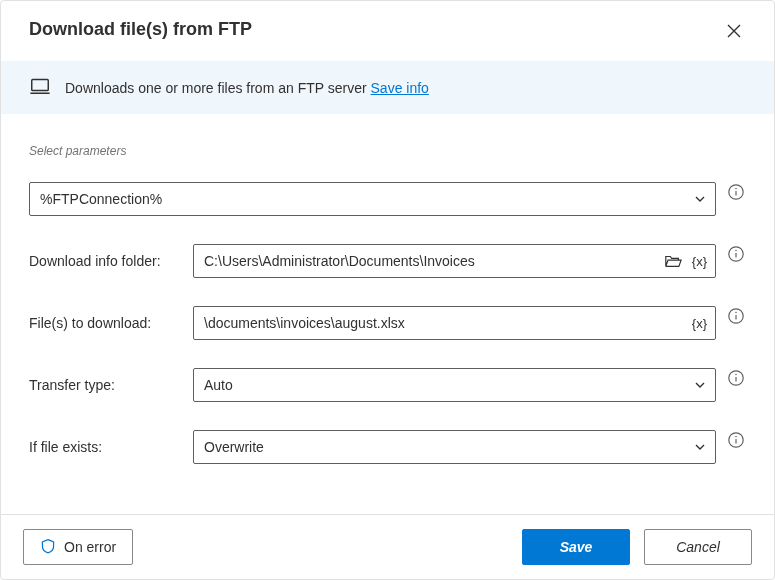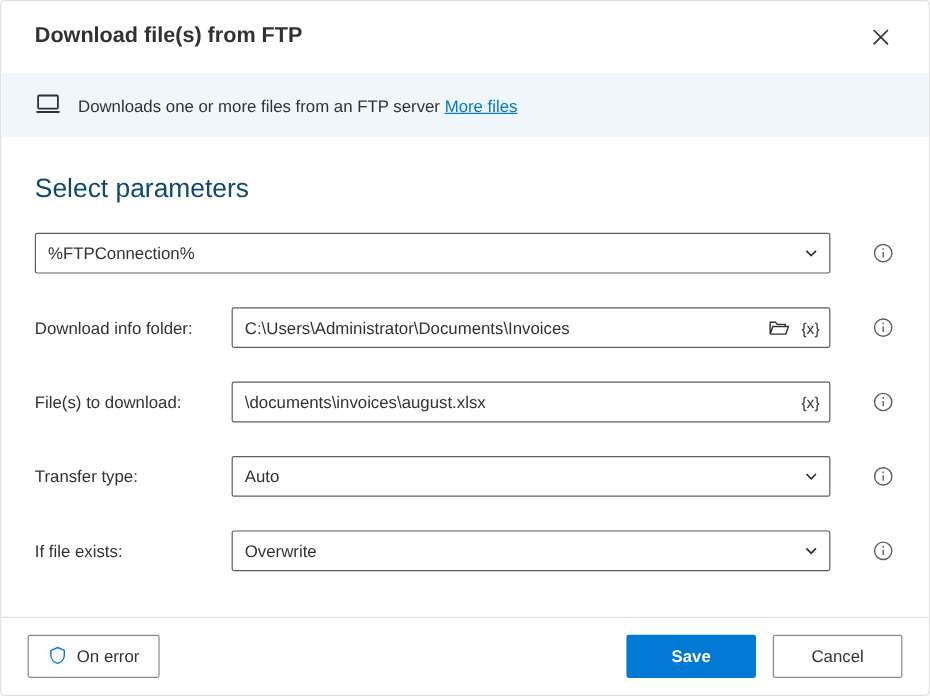--- a/index.html
+++ b/index.html
@@ -53,42 +53,41 @@
   }
   .info-banner a {
     color: #0078d4;
     text-decoration: underline;
     cursor: pointer;
   }
   .content {
     padding: 24px 28px 0 28px;
   }
   .section-heading {
-    font-size: 22px;
+    font-size: 12px;
     font-weight: 400;
     margin: 6px 0 24px 0;
-    color: #0c4a6e;
+    color: #737373;
+    font-style: italic;
   }
   .form-row {
     display: flex;
     align-items: center;
     margin-bottom: 28px;
     gap: 8px;
   }
   .form-label {
     width: 156px;
     flex-shrink: 0;
     font-size: 14px;
     color: #323130;
   }
   .field-wrap {
     flex: 1;
     display: flex;
-    align-items: center;
-    gap: 24px;
   }
   .field {
     flex: 1;
     height: 34px;
     border: 1px solid #605e5c;
     border-radius: 2px;
     display: flex;
     align-items: center;
     padding: 0 6px 0 10px;
     background: #fff;
@@ -139,20 +138,21 @@
     border-top: 1px solid #e1e1e1;
     padding: 14px 22px;
     display: flex;
     align-items: center;
     justify-content: space-between;
     margin-top: 12px;
   }
   .footer-right {
     display: flex;
     gap: 14px;
+    font-style: italic;
   }
   .btn {
     height: 36px;
     min-width: 108px;
     border-radius: 2px;
     font-size: 14px;
     display: inline-flex;
     align-items: center;
     justify-content: center;
     cursor: pointer;
@@ -185,21 +185,21 @@
 </div>
 
 <div class="info-banner">
   <span class="monitor-icon">
     <svg width="22" height="22" viewBox="0 0 24 24" fill="none" stroke="currentColor" stroke-width="1.6">
       <rect x="3" y="5" width="18" height="12" rx="1"></rect>
       <line x1="1.5" y1="20" x2="22.5" y2="20"></line>
     </svg>
   </span>
   <span class="desc">
-    <span>Downloads one or more files from an FTP server </span><a>More files</a>
+    <span>Downloads one or more files from an FTP server </span><a>Save info</a>
   </span>
 </div>
 
 <div class="content">
   <div class="section-heading">Select parameters</div>
 
   <div class="form-row">
     <div class="field-wrap">
       <div class="field">
         <span class="value">%FTPConnection%</span>

